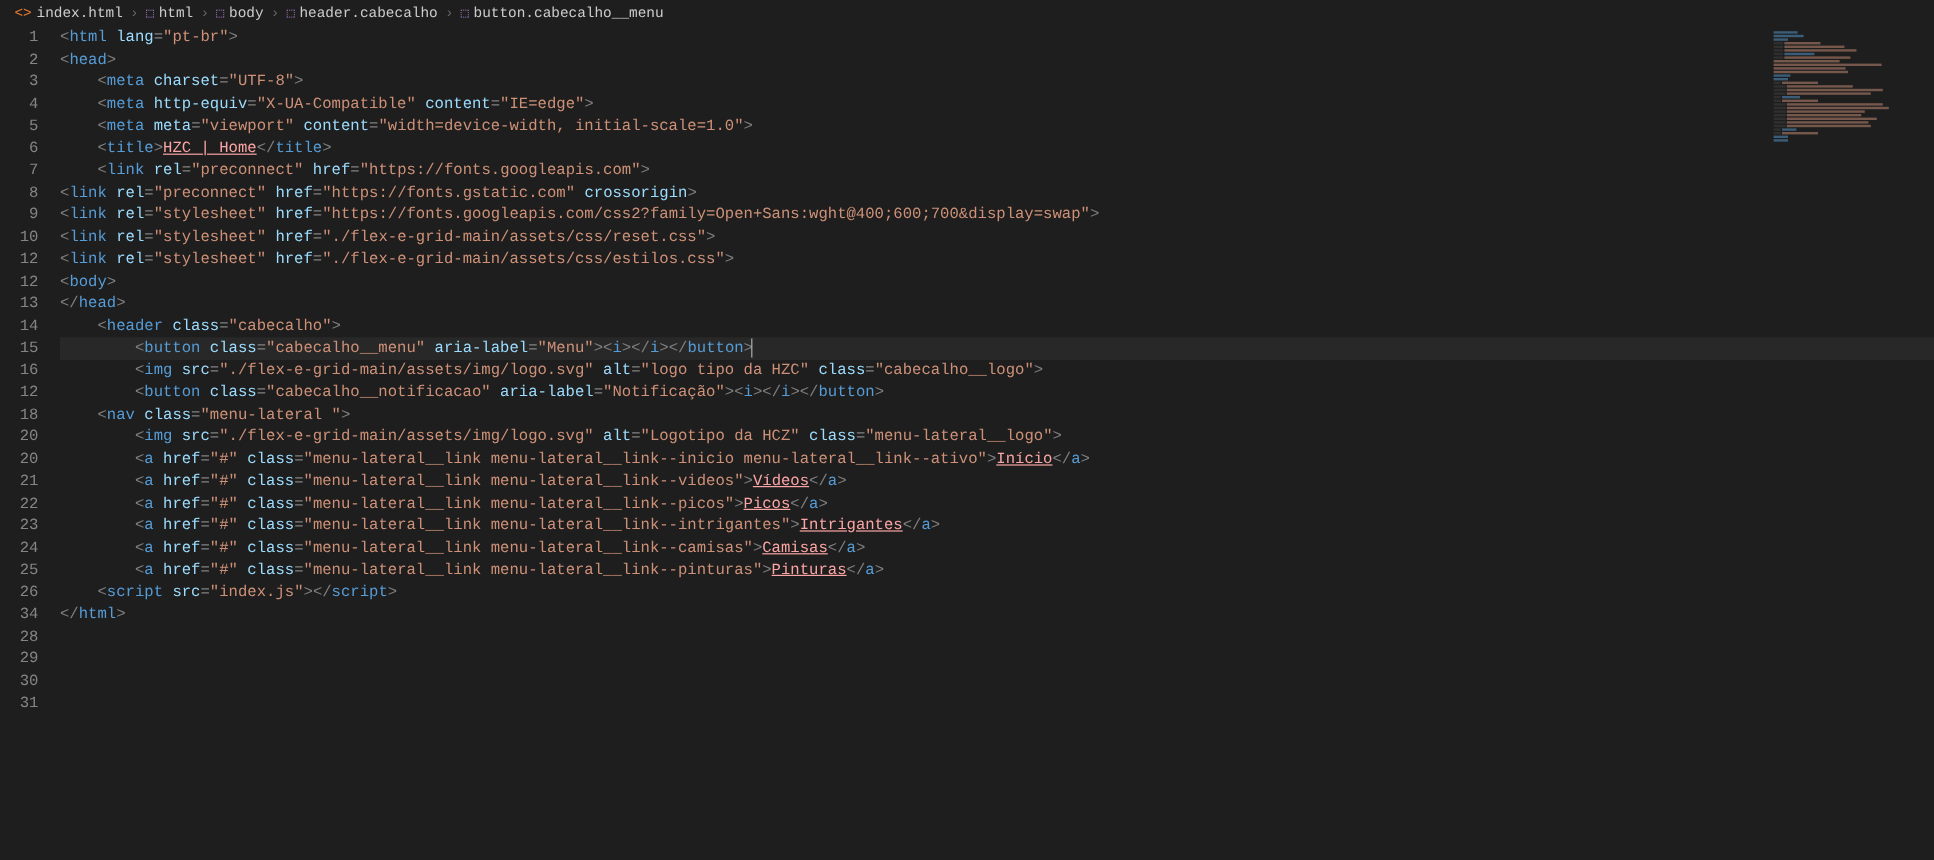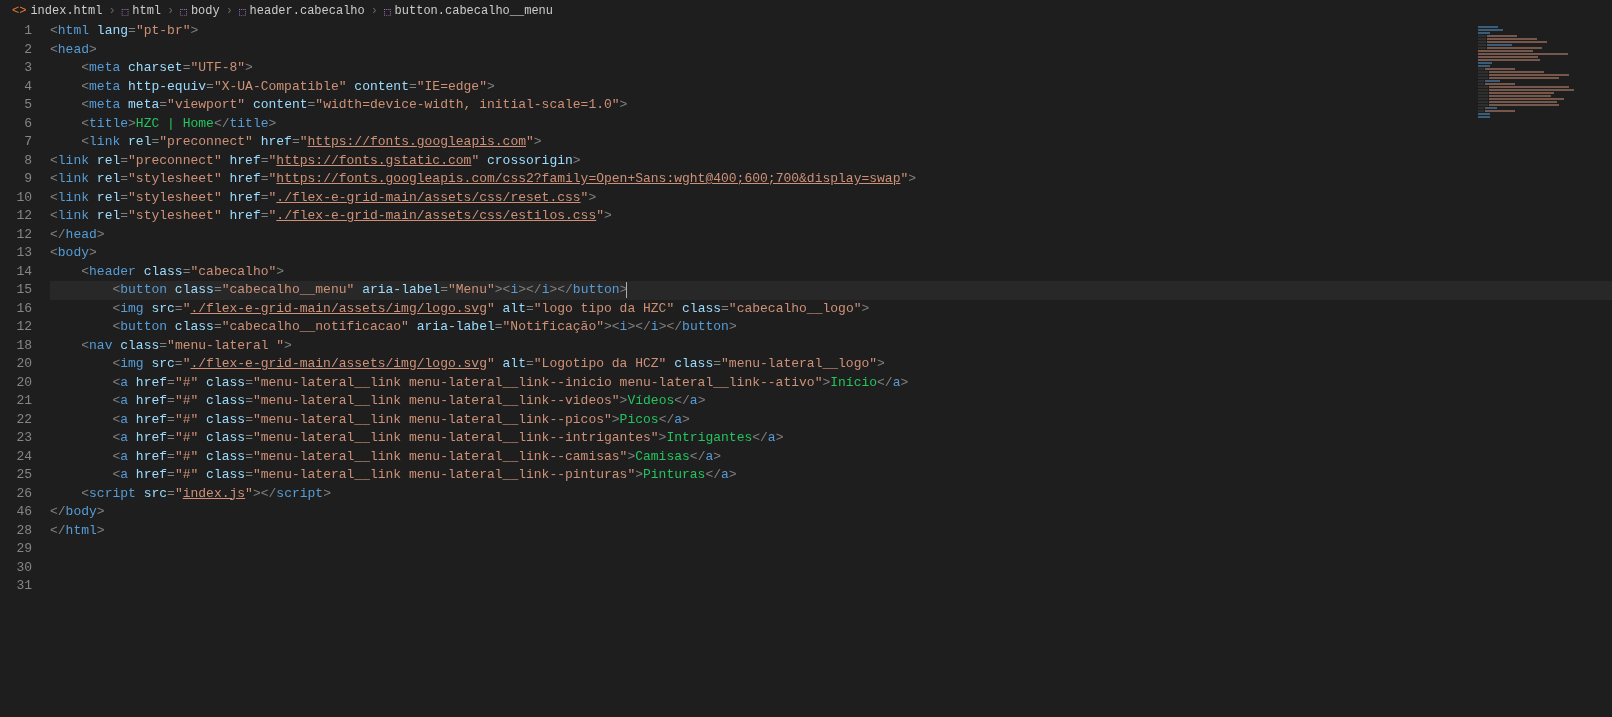--- a/index.html
+++ b/index.html
@@ -60,23 +60,23 @@
     height: 16px;
     background: #aeafad;
     vertical-align: middle;
     margin-left: -1px;
   }
   
   .tag { color: #569cd6; }
   .attr { color: #9cdcfe; }
   .str { color: #ce9178; }
   .punct { color: #808080; }
-  .text { color: #22c55e; }
+  .text { color: #fca5a5; text-decoration: underline; }
   .doctype { color: #569cd6; }
-  .underline { text-decoration: underline; }
+  .underline { }
   .minimap {
     position: absolute;
     top: 4px;
     right: 14px;
     width: 120px;
     height: 80px;
     opacity: 0.5;
   }
   .minimap .mline {
     height: 2px;
@@ -139,55 +139,54 @@
     <div class="ln">12</div>
     <div class="ln">18</div>
     <div class="ln">20</div>
     <div class="ln">20</div>
     <div class="ln">21</div>
     <div class="ln">22</div>
     <div class="ln">23</div>
     <div class="ln">24</div>
     <div class="ln">25</div>
     <div class="ln">26</div>
-    <div class="ln">46</div>
+    <div class="ln">34</div>
     <div class="ln">28</div>
     <div class="ln">29</div>
     <div class="ln">30</div>
     <div class="ln">31</div>
   </div>
 
   <div class="code">
 <div class="line"><span class="punct">&lt;</span><span class="tag">html</span><span> </span><span class="attr">lang</span><span class="punct">=</span><span class="str">"pt-br"</span><span class="punct">&gt;</span></div>
 <div class="line"><span class="punct">&lt;</span><span class="tag">head</span><span class="punct">&gt;</span></div>
 <div class="line">    <span class="punct">&lt;</span><span class="tag">meta</span><span> </span><span class="attr">charset</span><span class="punct">=</span><span class="str">"UTF-8"</span><span class="punct">&gt;</span></div>
 <div class="line">    <span class="punct">&lt;</span><span class="tag">meta</span><span> </span><span class="attr">http-equiv</span><span class="punct">=</span><span class="str">"X-UA-Compatible"</span><span> </span><span class="attr">content</span><span class="punct">=</span><span class="str">"IE=edge"</span><span class="punct">&gt;</span></div>
 <div class="line">    <span class="punct">&lt;</span><span class="tag">meta</span><span> </span><span class="attr">meta</span><span class="punct">=</span><span class="str">"viewport"</span><span> </span><span class="attr">content</span><span class="punct">=</span><span class="str">"width=device-width, initial-scale=1.0"</span><span class="punct">&gt;</span></div>
 <div class="line">    <span class="punct">&lt;</span><span class="tag">title</span><span class="punct">&gt;</span><span class="text">HZC | Home</span><span class="punct">&lt;/</span><span class="tag">title</span><span class="punct">&gt;</span></div>
 <div class="line">    <span class="punct">&lt;</span><span class="tag">link</span><span> </span><span class="attr">rel</span><span class="punct">=</span><span class="str">"preconnect"</span><span> </span><span class="attr">href</span><span class="punct">=</span><span class="str">"</span><span class="str underline">https://fonts.googleapis.com</span><span class="str">"</span><span class="punct">&gt;</span></div>
 <div class="line"><span class="punct">&lt;</span><span class="tag">link</span><span> </span><span class="attr">rel</span><span class="punct">=</span><span class="str">"preconnect"</span><span> </span><span class="attr">href</span><span class="punct">=</span><span class="str">"</span><span class="str underline">https://fonts.gstatic.com</span><span class="str">"</span><span> </span><span class="attr">crossorigin</span><span class="punct">&gt;</span></div>
 <div class="line"><span class="punct">&lt;</span><span class="tag">link</span><span> </span><span class="attr">rel</span><span class="punct">=</span><span class="str">"stylesheet"</span><span> </span><span class="attr">href</span><span class="punct">=</span><span class="str">"</span><span class="str underline">https://fonts.googleapis.com/css2?family=Open+Sans:wght@400;600;700&amp;display=swap</span><span class="str">"</span><span class="punct">&gt;</span></div>
 <div class="line"><span class="punct">&lt;</span><span class="tag">link</span><span> </span><span class="attr">rel</span><span class="punct">=</span><span class="str">"stylesheet"</span><span> </span><span class="attr">href</span><span class="punct">=</span><span class="str">"</span><span class="str underline">./flex-e-grid-main/assets/css/reset.css</span><span class="str">"</span><span class="punct">&gt;</span></div>
 <div class="line"><span class="punct">&lt;</span><span class="tag">link</span><span> </span><span class="attr">rel</span><span class="punct">=</span><span class="str">"stylesheet"</span><span> </span><span class="attr">href</span><span class="punct">=</span><span class="str">"</span><span class="str underline">./flex-e-grid-main/assets/css/estilos.css</span><span class="str">"</span><span class="punct">&gt;</span></div>
+<div class="line"><span class="punct">&lt;</span><span class="tag">body</span><span class="punct">&gt;</span></div>
 <div class="line"><span class="punct">&lt;/</span><span class="tag">head</span><span class="punct">&gt;</span></div>
-<div class="line"><span class="punct">&lt;</span><span class="tag">body</span><span class="punct">&gt;</span></div>
 <div class="line">    <span class="punct">&lt;</span><span class="tag">header</span><span> </span><span class="attr">class</span><span class="punct">=</span><span class="str">"cabecalho"</span><span class="punct">&gt;</span></div>
 <div class="line current">        <span class="punct">&lt;</span><span class="tag">button</span><span> </span><span class="attr">class</span><span class="punct">=</span><span class="str">"cabecalho__menu"</span><span> </span><span class="attr">aria-label</span><span class="punct">=</span><span class="str">"Menu"</span><span class="punct">&gt;</span><span class="punct">&lt;</span><span class="tag">i</span><span class="punct">&gt;</span><span class="punct">&lt;/</span><span class="tag">i</span><span class="punct">&gt;</span><span class="punct">&lt;/</span><span class="tag">button</span><span class="punct">&gt;</span><span class="cursor"></span></div>
 <div class="line">        <span class="punct">&lt;</span><span class="tag">img</span><span> </span><span class="attr">src</span><span class="punct">=</span><span class="str">"</span><span class="str underline">./flex-e-grid-main/assets/img/logo.svg</span><span class="str">"</span><span> </span><span class="attr">alt</span><span class="punct">=</span><span class="str">"logo tipo da HZC"</span><span> </span><span class="attr">class</span><span class="punct">=</span><span class="str">"cabecalho__logo"</span><span class="punct">&gt;</span></div>
 <div class="line">        <span class="punct">&lt;</span><span class="tag">button</span><span> </span><span class="attr">class</span><span class="punct">=</span><span class="str">"cabecalho__notificacao"</span><span> </span><span class="attr">aria-label</span><span class="punct">=</span><span class="str">"Notificação"</span><span class="punct">&gt;</span><span class="punct">&lt;</span><span class="tag">i</span><span class="punct">&gt;</span><span class="punct">&lt;/</span><span class="tag">i</span><span class="punct">&gt;</span><span class="punct">&lt;/</span><span class="tag">button</span><span class="punct">&gt;</span></div>
 <div class="line">    <span class="punct">&lt;</span><span class="tag">nav</span><span> </span><span class="attr">class</span><span class="punct">=</span><span class="str">"menu-lateral "</span><span class="punct">&gt;</span></div>
 <div class="line">        <span class="punct">&lt;</span><span class="tag">img</span><span> </span><span class="attr">src</span><span class="punct">=</span><span class="str">"</span><span class="str underline">./flex-e-grid-main/assets/img/logo.svg</span><span class="str">"</span><span> </span><span class="attr">alt</span><span class="punct">=</span><span class="str">"Logotipo da HCZ"</span><span> </span><span class="attr">class</span><span class="punct">=</span><span class="str">"menu-lateral__logo"</span><span class="punct">&gt;</span></div>
 <div class="line">        <span class="punct">&lt;</span><span class="tag">a</span><span> </span><span class="attr">href</span><span class="punct">=</span><span class="str">"#"</span><span> </span><span class="attr">class</span><span class="punct">=</span><span class="str">"menu-lateral__link menu-lateral__link--inicio menu-lateral__link--ativo"</span><span class="punct">&gt;</span><span class="text">Início</span><span class="punct">&lt;/</span><span class="tag">a</span><span class="punct">&gt;</span></div>
 <div class="line">        <span class="punct">&lt;</span><span class="tag">a</span><span> </span><span class="attr">href</span><span class="punct">=</span><span class="str">"#"</span><span> </span><span class="attr">class</span><span class="punct">=</span><span class="str">"menu-lateral__link menu-lateral__link--videos"</span><span class="punct">&gt;</span><span class="text">Vídeos</span><span class="punct">&lt;/</span><span class="tag">a</span><span class="punct">&gt;</span></div>
 <div class="line">        <span class="punct">&lt;</span><span class="tag">a</span><span> </span><span class="attr">href</span><span class="punct">=</span><span class="str">"#"</span><span> </span><span class="attr">class</span><span class="punct">=</span><span class="str">"menu-lateral__link menu-lateral__link--picos"</span><span class="punct">&gt;</span><span class="text">Picos</span><span class="punct">&lt;/</span><span class="tag">a</span><span class="punct">&gt;</span></div>
 <div class="line">        <span class="punct">&lt;</span><span class="tag">a</span><span> </span><span class="attr">href</span><span class="punct">=</span><span class="str">"#"</span><span> </span><span class="attr">class</span><span class="punct">=</span><span class="str">"menu-lateral__link menu-lateral__link--intrigantes"</span><span class="punct">&gt;</span><span class="text">Intrigantes</span><span class="punct">&lt;/</span><span class="tag">a</span><span class="punct">&gt;</span></div>
 <div class="line">        <span class="punct">&lt;</span><span class="tag">a</span><span> </span><span class="attr">href</span><span class="punct">=</span><span class="str">"#"</span><span> </span><span class="attr">class</span><span class="punct">=</span><span class="str">"menu-lateral__link menu-lateral__link--camisas"</span><span class="punct">&gt;</span><span class="text">Camisas</span><span class="punct">&lt;/</span><span class="tag">a</span><span class="punct">&gt;</span></div>
 <div class="line">        <span class="punct">&lt;</span><span class="tag">a</span><span> </span><span class="attr">href</span><span class="punct">=</span><span class="str">"#"</span><span> </span><span class="attr">class</span><span class="punct">=</span><span class="str">"menu-lateral__link menu-lateral__link--pinturas"</span><span class="punct">&gt;</span><span class="text">Pinturas</span><span class="punct">&lt;/</span><span class="tag">a</span><span class="punct">&gt;</span></div>
 <div class="line">    <span class="punct">&lt;</span><span class="tag">script</span><span> </span><span class="attr">src</span><span class="punct">=</span><span class="str">"</span><span class="str underline">index.js</span><span class="str">"</span><span class="punct">&gt;</span><span class="punct">&lt;/</span><span class="tag">script</span><span class="punct">&gt;</span></div>
-<div class="line"><span class="punct">&lt;/</span><span class="tag">body</span><span class="punct">&gt;</span></div>
 <div class="line"><span class="punct">&lt;/</span><span class="tag">html</span><span class="punct">&gt;</span></div>
   </div>
 
   <div class="minimap">
     <div class="mline">
         <div class="mseg" style="width:20px;background:#569cd6"></div>
       </div>
     <div class="mline">
         <div class="mseg" style="width:25px;background:#569cd6"></div>
       </div>

